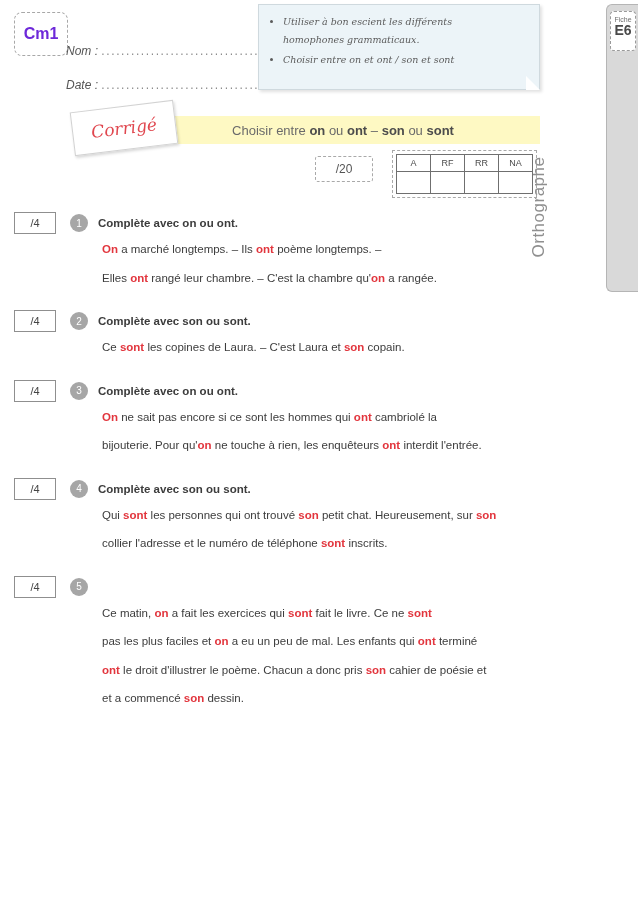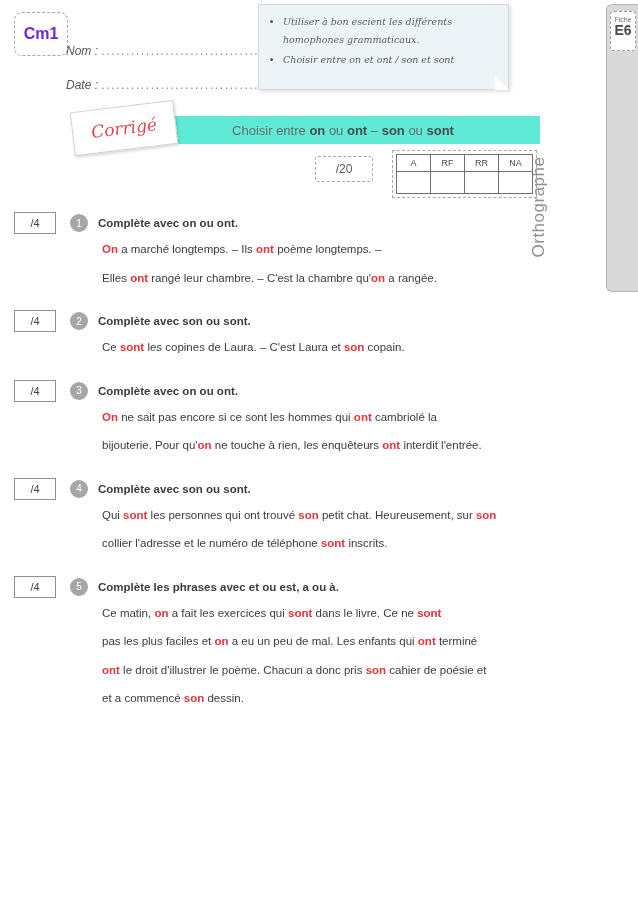--- a/index.html
+++ b/index.html
@@ -80,21 +80,21 @@
     letter-spacing: 1.6px;
     font-size: 12px;
   }
   .f-nom { left: 66px; top: 44px; }
   .f-date { left: 66px; top: 78px; }
 
   
   .objectives {
     position: absolute;
     left: 258px; top: 4px;
-    width: 251px;
+    width: 282px;
     min-height: 86px;
     background: #ecf4f8;
     border: 1px solid #cfd9de;
     box-shadow: 2px 2px 3px rgba(0,0,0,.12);
     padding: 8px 24px 6px 10px;
   }
   .objectives ul { margin: 0; padding-left: 14px; }
   .objectives li {
     font-family: "DejaVu Serif", serif;
     font-style: italic;
@@ -130,21 +130,21 @@
     font-size: 17px;
     text-align: center;
     margin-top: 11px;
   }
 
   
   .title-band {
     position: absolute;
     left: 146px; top: 116px;
     width: 394px; height: 28px;
-    background: #5eead4;
+    background: #fef9c3;
     display: flex;
     align-items: center;
     justify-content: center;
   }
   .title-band .t {
     font-size: 13px;
     color: #6a6a6a;
   }
   .title-band .t b { color: #4c4c4c; }
 
@@ -335,23 +335,22 @@
       <div class="ex-body">
         <div class="line"><span>Qui </span><span class="r">sont</span><span> les personnes qui ont trouvé </span><span class="r">son</span><span> petit chat. Heureusement, sur </span><span class="r">son</span></div>
         <div class="line"><span>collier l'adresse et le numéro de téléphone </span><span class="r">sont</span><span> inscrits.</span></div>
       </div>
     </div>
     <div class="sp-1"></div>
     <div class="ex">
       <div class="ex-head">
         <div class="pts">/4</div>
         <div class="num">5</div>
-        <div class="ex-title">Complète les phrases avec et ou est, a ou à.</div>
-      </div>
-      <div class="ex-body">
-        <div class="line"><span>Ce matin, </span><span class="r">on</span><span> a fait les exercices qui </span><span class="r">sont</span><span> dans le livre. Ce ne </span><span class="r">sont</span></div>
+      </div>
+      <div class="ex-body">
+        <div class="line"><span>Ce matin, </span><span class="r">on</span><span> a fait les exercices qui </span><span class="r">sont</span><span> fait le livre. Ce ne </span><span class="r">sont</span></div>
         <div class="line"><span>pas les plus faciles et </span><span class="r">on</span><span> a eu un peu de mal. Les enfants qui </span><span class="r">ont</span><span> terminé</span></div>
         <div class="line"><span class="r">ont</span><span> le droit d'illustrer le poème. Chacun a donc pris </span><span class="r">son</span><span> cahier de poésie et</span></div>
         <div class="line"><span>et a commencé </span><span class="r">son</span><span> dessin.</span></div>
       </div>
     </div>
     <div class="sp-1"></div>
   </div>
 
 </body></html>

